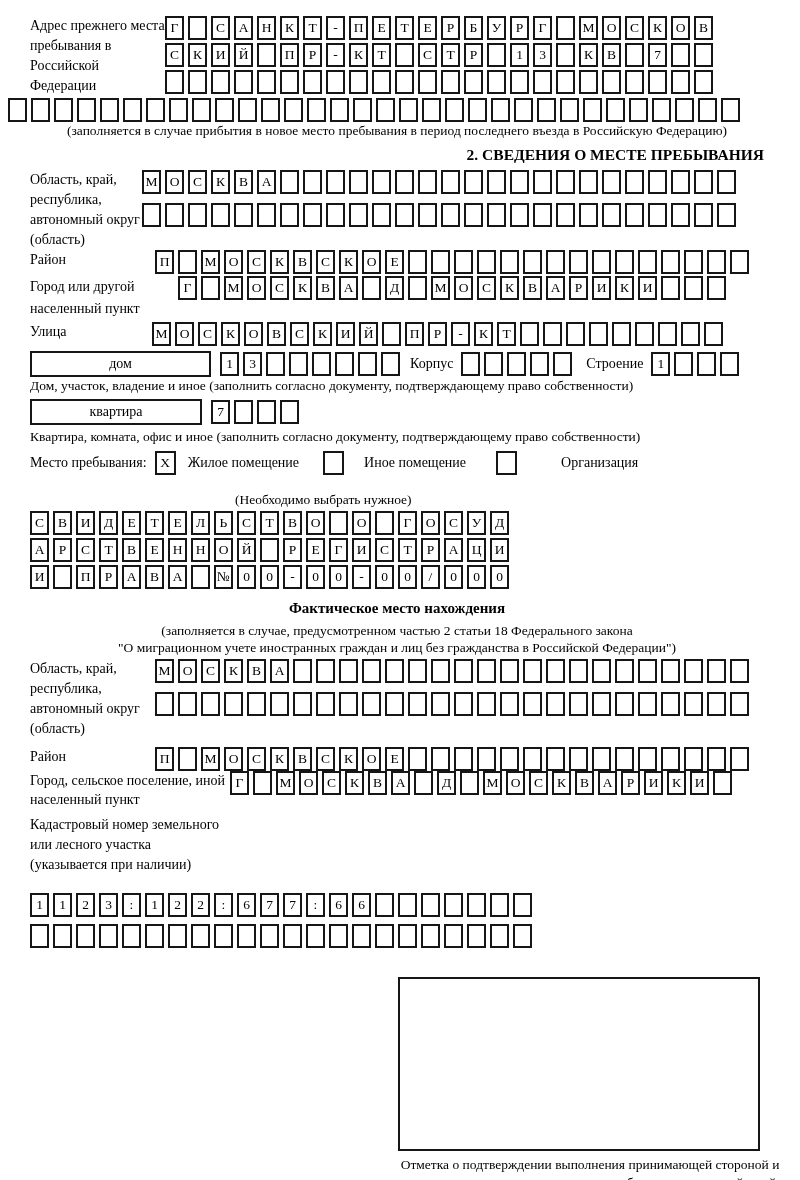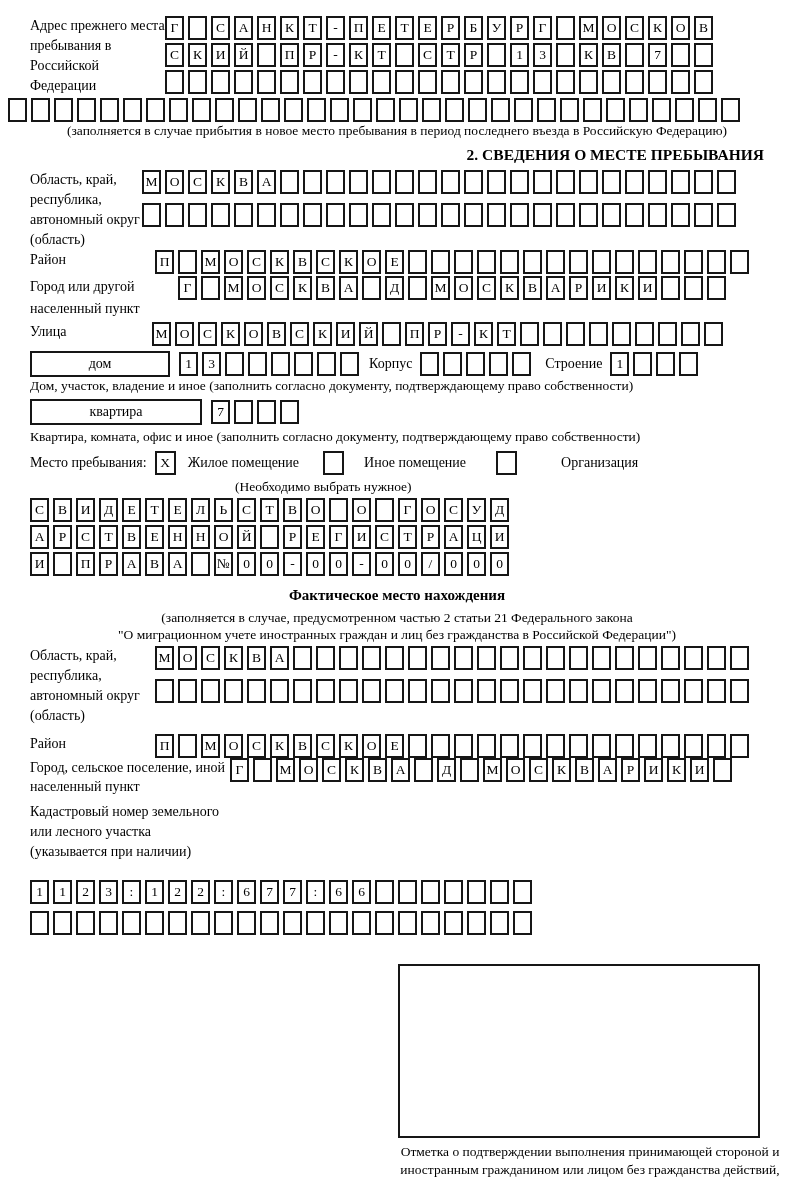--- a/index.html
+++ b/index.html
@@ -25,27 +25,27 @@
   .w112{width:112px;}
   .w125{width:125px;}
   .w148{width:148px;line-height:22px;}
   .w122{width:122px;}
   .w220{width:220px;line-height:19.5px;}
   .w200{width:200px;line-height:19px;}
   .w195{width:195px;line-height:20px;}
   .bigbox{box-sizing:border-box;height:26px;border:2px solid #161616;display:flex;
           align-items:center;justify-content:center;font-size:14px;flex:none;}
   .dom-row{display:flex;align-items:center;margin-top:5px;}
-  .dom-box{width:140px;margin-right:9px;}
+  .dom-box{width:181px;margin-right:9px;}
   .kv-row{display:flex;align-items:center;margin-top:5px;}
   .kv-box{width:172px;margin-right:9px;}
   .inline-lbl{font-size:14px;flex:none;}
   .mesto-row{display:flex;align-items:center;margin-top:6px;}
   .chk{width:21px;}
-  .mesto-note{margin-left:205px;margin-top:3px;}
+  .mesto-note{margin-left:205px;margin-top:16px;}
   .mt2{margin-top:2px;}.mt4{}.mt5{margin-top:3px;}
   .mt6{margin-top:6px;flex-direction:column;}.mt8{margin-top:8px;}
   .stamp-box{box-sizing:border-box;width:362px;height:174px;border:2px solid #161616;
              margin-left:368px;margin-top:22px;}
   .stamp-note{width:420px;margin-left:350px;margin-top:5px;text-align:center;
               font-size:13.5px;line-height:18px;}
 </style>
 </head>
 <body>
 
@@ -448,21 +448,21 @@
           <div class="cell">0</div>
           <div class="cell">/</div>
           <div class="cell">0</div>
           <div class="cell">0</div>
           <div class="cell">0</div>
         </div>
     </div>
   </div>
 
   <div class="h3">Фактическое место нахождения</div>
-  <div class="note center">(заполняется в случае, предусмотренном частью 2 статьи 21 Федерального закона</div>
+  <div class="note center">(заполняется в случае, предусмотренном частью 2 статьи 18 Федерального закона</div>
   <div class="note center">"О миграционном учете иностранных граждан и лиц без гражданства в Российской Федерации")</div>
 
   <div class="row-block mt5">
     <div class="lbl w125">Область, край, республика, автономный округ (область)</div>
     <div class="cells-col gap9">
       <div class="cells-row">
           <div class="cell">М</div>
           <div class="cell">О</div>
           <div class="cell">С</div>
           <div class="cell">К</div>

